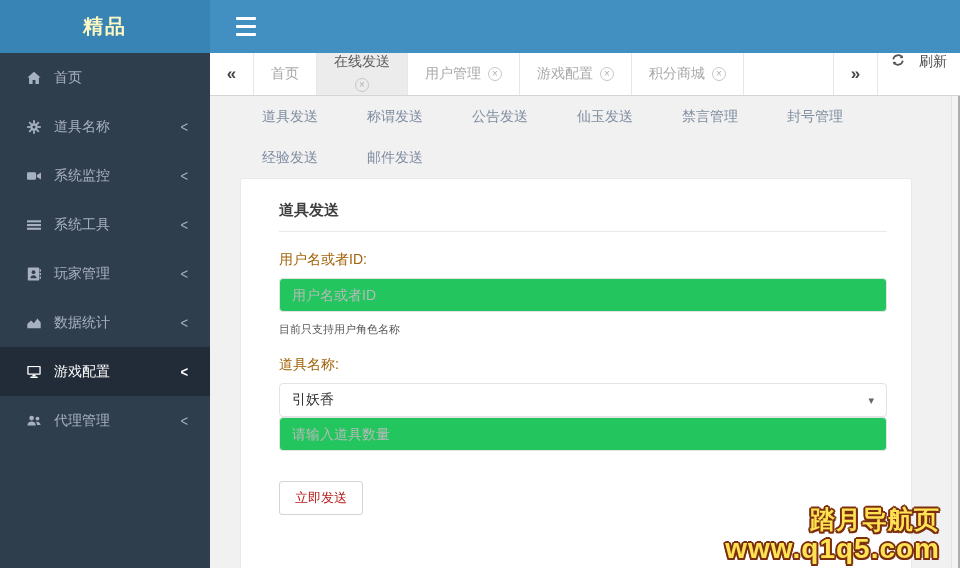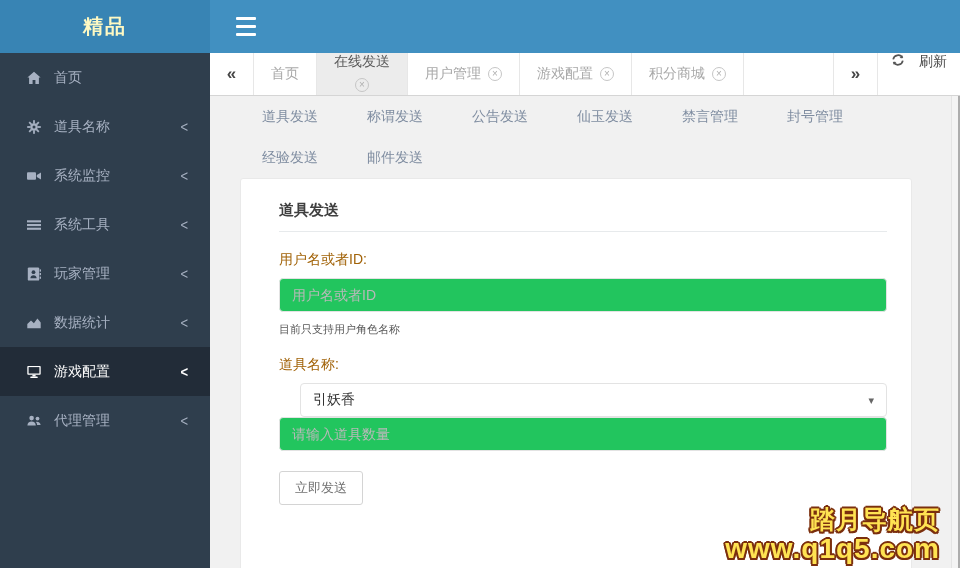--- a/index.html
+++ b/index.html
@@ -53,24 +53,24 @@
   .panel-title { font-size:15px; font-weight:bold; color:#404040; padding:8px 0 11px;
                  border-bottom:1px solid #e7eaec; }
   .form-label { color:#a16207; margin:19px 0 9px; }
   .text-input { width:100%; height:34px; border:1px solid #e3e3e3; border-radius:4px;
                 padding:8px 12px; font-size:14px; color:#333; background:#22c55e; outline:none;
                 font-family:"Liberation Sans",sans-serif; }
   .text-input::placeholder { color:#b9b9b9; }
   .hint { font-size:11px; color:#585858; margin:10px 0 2px; }
   .select-box { height:34px; border:1px solid #e3e3e3; border-radius:4px; background:#fff;
                 display:flex; align-items:center; justify-content:space-between; padding:0 12px;
-                color:#333; cursor:pointer;margin-left:21px; }
+                color:#333; cursor:pointer; }
   .select-caret { color:#666; font-size:11px; }
-  .send-btn { margin-top:20px; display:inline-block; padding:7px 15px; border:1px solid #d4d4d4;
-              border-radius:3px; background:#fff; color:#737373; font-size:13px; cursor:pointer; }
+  .send-btn { margin-top:30px; display:inline-block; padding:7px 15px; border:1px solid #d4d4d4;
+              border-radius:3px; background:#fff; color:#b91c1c; font-size:13px; cursor:pointer; }
 
   
   .scrollbar { position:absolute; right:0; top:96px; bottom:0; width:9px; background:#f4f4f4;
                border-left:1px solid #e4e4e4; border-right:2px solid #adadad; cursor:pointer; }
 
   
   .watermark { position:absolute; right:20px; bottom:4px; text-align:right; z-index:50;
                font-weight:bold; color:#ffe352; line-height:1.12; letter-spacing:1px;
                text-shadow: 2px 0 0 #7b2f0e, -2px 0 0 #7b2f0e, 0 2px 0 #7b2f0e, 0 -2px 0 #7b2f0e,
                             1.5px 1.5px 0 #7b2f0e, -1.5px 1.5px 0 #7b2f0e,

